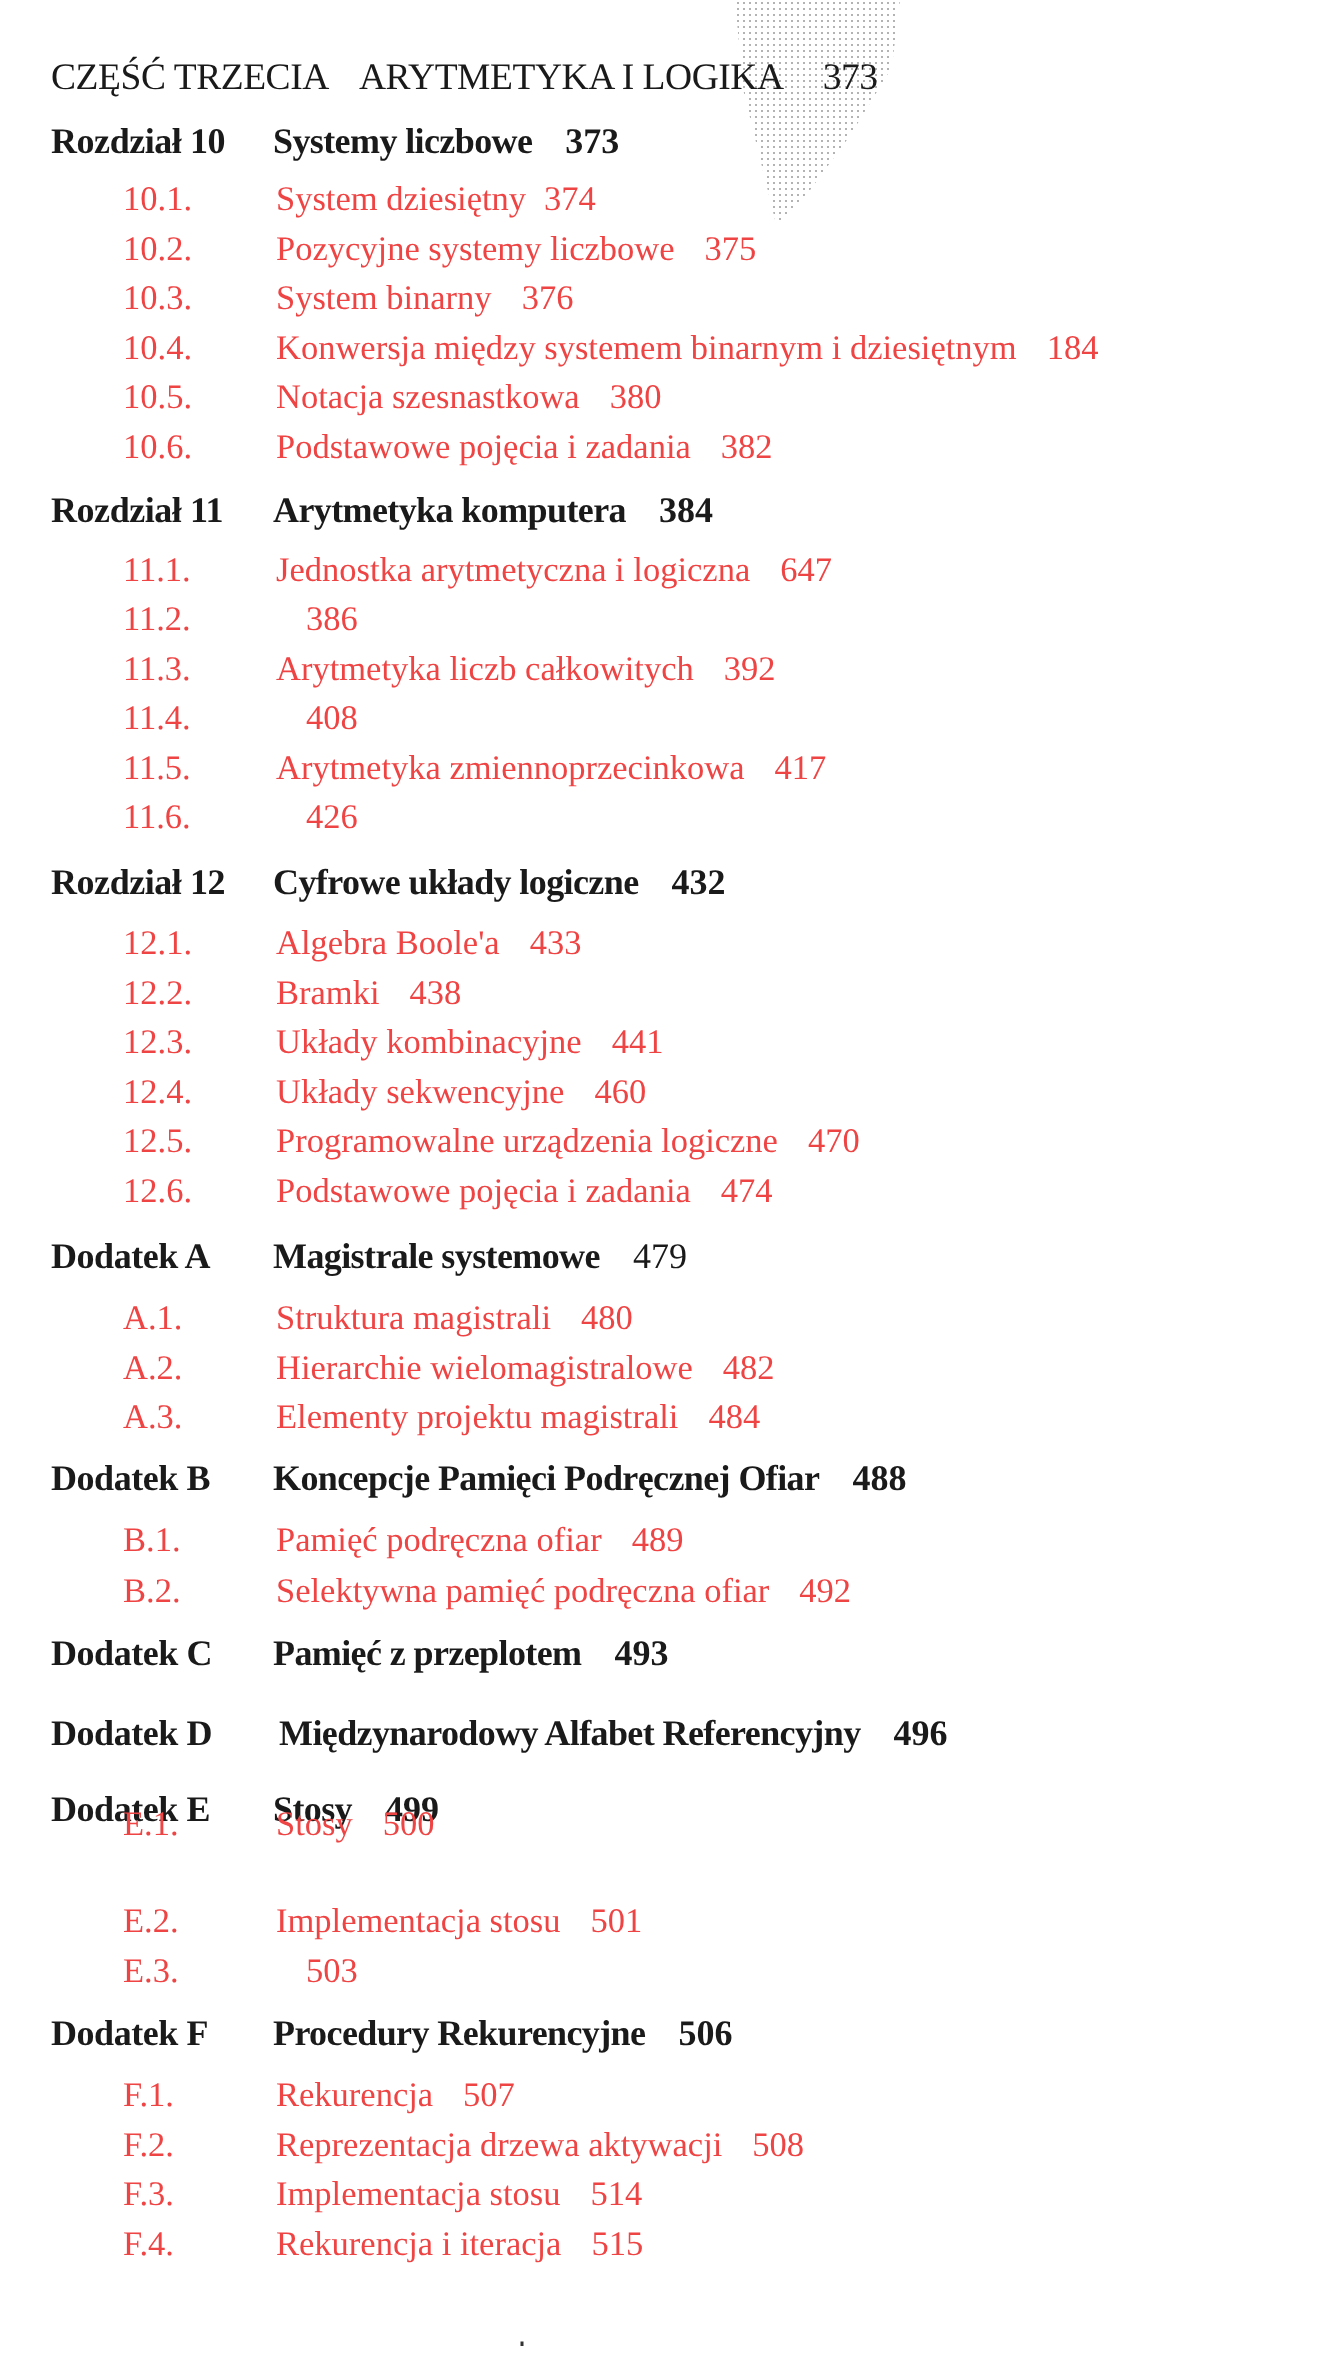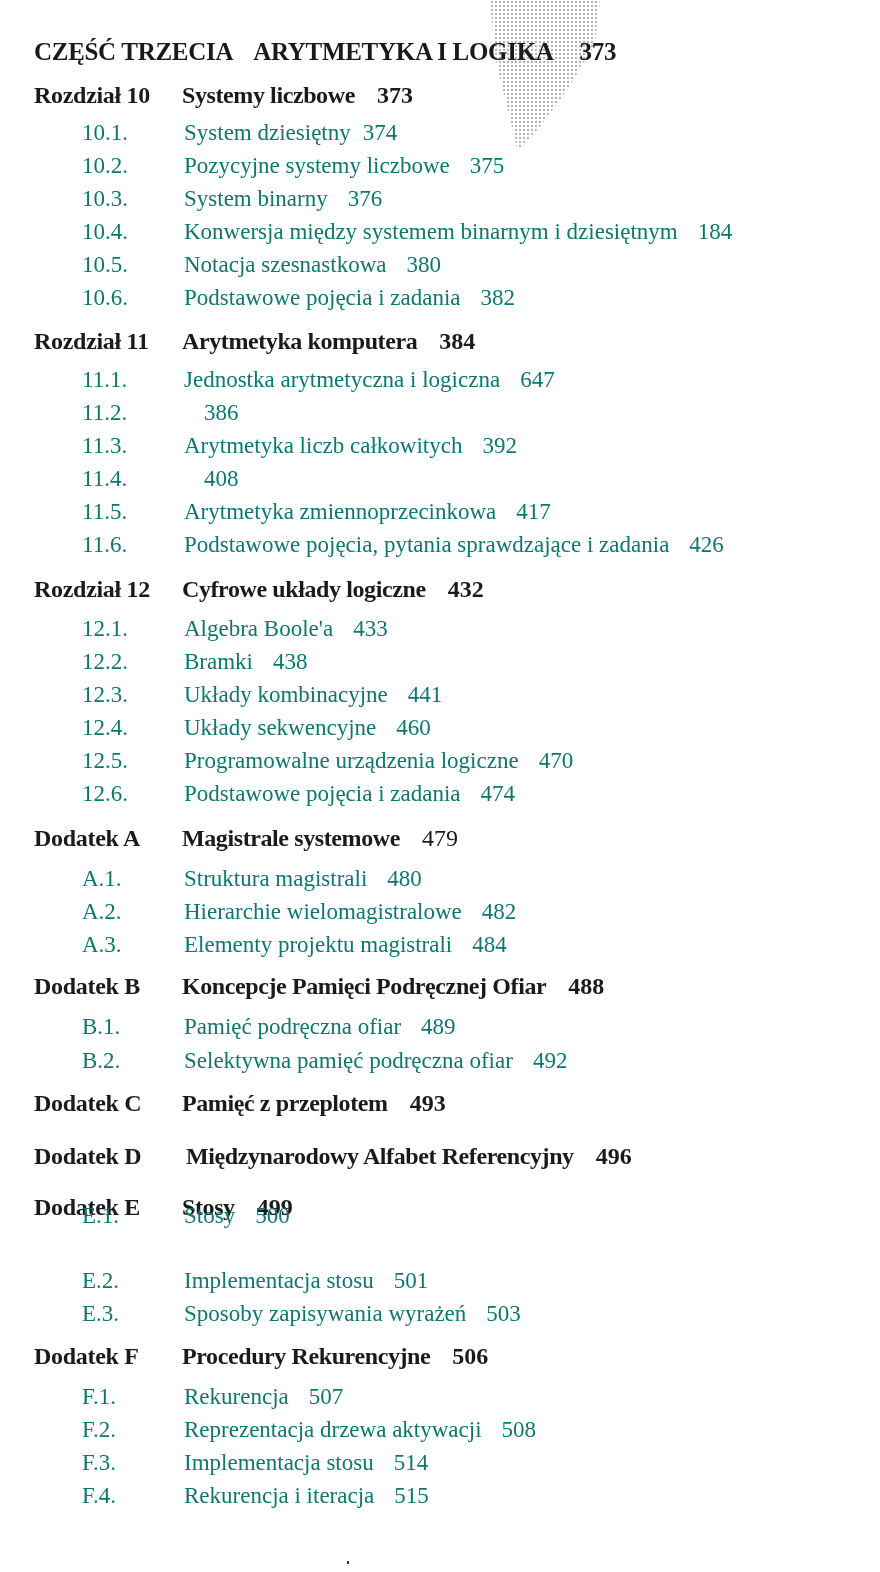--- a/index.html
+++ b/index.html
@@ -27,21 +27,20 @@
       clip-path: polygon(0% 0%, 100% 0%, 95% 30%, 70% 60%, 45% 85%, 25% 100%, 15% 70%, 5% 40%);
       pointer-events: none;
     }
     .part-title {
       position: absolute;
       left: 34px;
       top: 38px;
       font-size: 25px;
       letter-spacing: -0.3px;
       white-space: nowrap;
-      font-weight: bold;
     }
     .part-title .gap { display: inline-block; width: 20px; }
     .part-title .num { margin-left: 26px; }
 
     .entry-head {
       position: absolute;
       left: 34px;
       font-size: 24px;
       white-space: nowrap;
       display: flex;
@@ -63,21 +62,21 @@
     }
     .entry-head .page.light { font-weight: normal; }
 
     .entry-sub {
       position: absolute;
       left: 82px;
       font-size: 23px;
       white-space: nowrap;
       display: flex;
       align-items: baseline;
-      color: #0f766e;
+      color: #ef4444;
     }
     .entry-sub .label {
       width: 102px;
       display: inline-block;
     }
     .entry-sub .page { margin-left: 20px; }
     .entry-sub .page.tight { margin-left: 12px; }
 
     .mark {
       position: absolute;
@@ -156,21 +155,20 @@
   <span class="label">11.4.</span>
   <span class="page">408</span>
 </div>
 <div class="entry-sub" style="top:499px">
   <span class="label">11.5.</span>
   <span>Arytmetyka zmiennoprzecinkowa</span>
   <span class="page">417</span>
 </div>
 <div class="entry-sub" style="top:532px">
   <span class="label">11.6.</span>
-  <span>Podstawowe pojęcia, pytania sprawdzające i zadania</span>
   <span class="page">426</span>
 </div>
 
 <div class="entry-head" style="top:576px">
   <span class="label">Rozdział 12</span>
   <span class="title">Cyfrowe układy logiczne</span>
   <span class="page">432</span>
 </div>
 <div class="entry-sub" style="top:616px">
   <span class="label">12.1.</span>
@@ -262,21 +260,20 @@
   <span>Stosy</span>
   <span class="page">500</span>
 </div>
 <div class="entry-sub" style="top:1268px">
   <span class="label">E.2.</span>
   <span>Implementacja stosu</span>
   <span class="page">501</span>
 </div>
 <div class="entry-sub" style="top:1301px">
   <span class="label">E.3.</span>
-  <span>Sposoby zapisywania wyrażeń</span>
   <span class="page">503</span>
 </div>
 
 <div class="entry-head" style="top:1343px">
   <span class="label">Dodatek F</span>
   <span class="title">Procedury Rekurencyjne</span>
   <span class="page">506</span>
 </div>
 <div class="entry-sub" style="top:1384px">
   <span class="label">F.1.</span>

